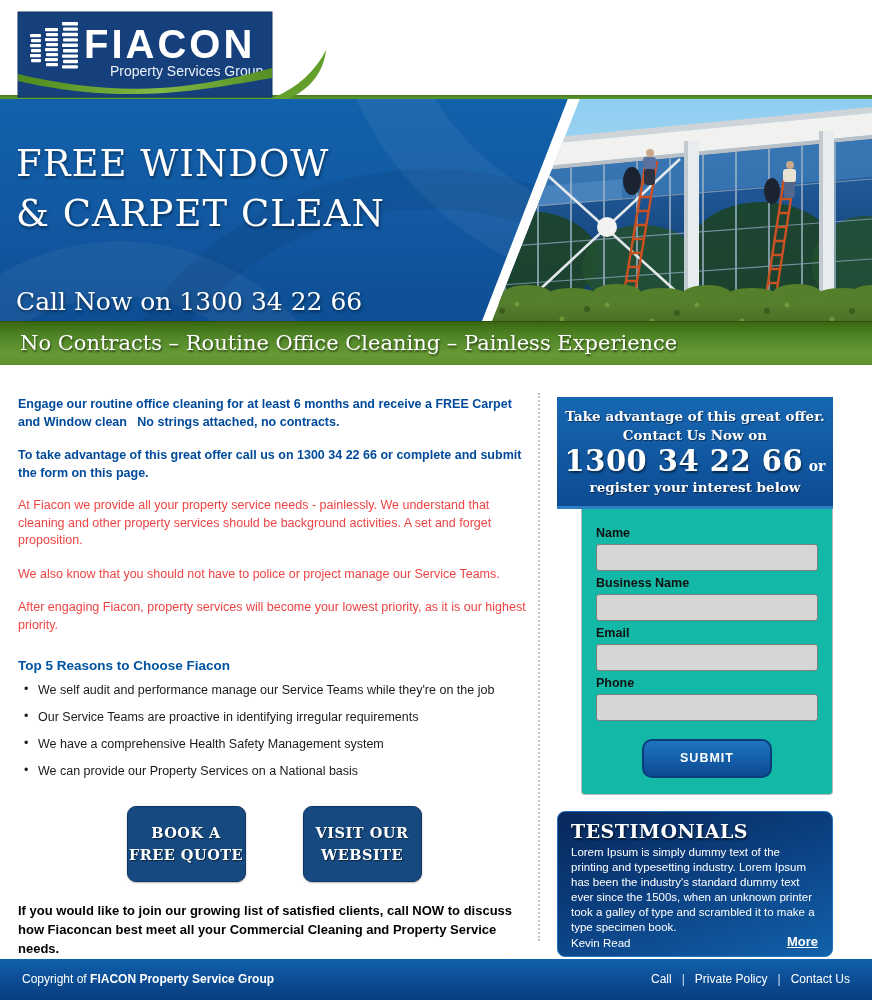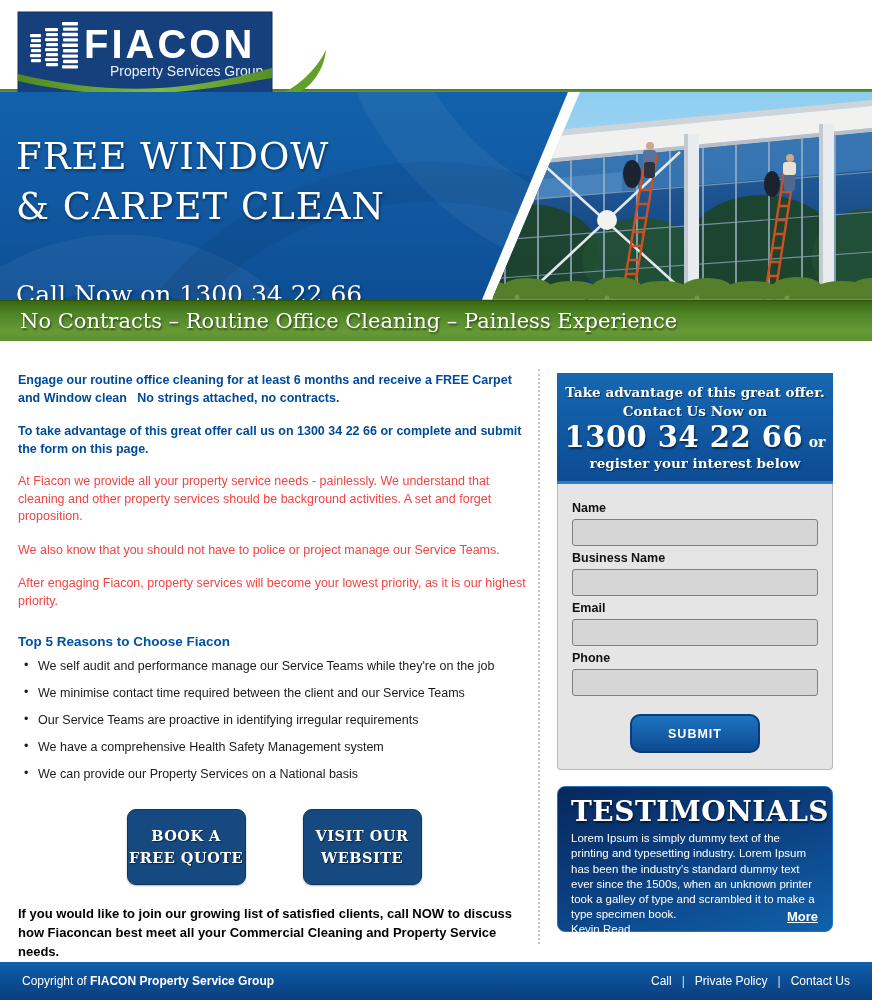--- a/index.html
+++ b/index.html
@@ -48,31 +48,31 @@
   .closing { color:#000000; font-weight:bold; font-size:13px; line-height:1.45; margin-top:6px; }
 
   
   .right-col { position:absolute; left:557px; top:32px; width:276px; }
   .form-header { background:linear-gradient(180deg,#1767b2 0%,#1158a1 55%,#0c4c94 100%);
     border-bottom:3px solid #2f7fc4; color:#ffffff; text-align:center;
     font-family:"DejaVu Serif","Liberation Serif",serif; font-weight:bold; padding:10px 6px 8px; }
   .fh-line { font-size:13.5px; line-height:1.45; text-shadow:1px 1px 1px rgba(0,0,0,0.5); }
   .fh-phone { font-size:29px; line-height:1.1; letter-spacing:0.5px; text-shadow:1px 2px 2px rgba(0,0,0,0.5);text-align:right; }
   .fh-or { font-size:14px; }
-  .form-body { background:#e5e5e5; border:1px solid #b9b9b9; border-top:none; border-radius:0 0 4px 4px; padding:12px 14px 16px; }
+  .form-body { background:#14b8a6; border:1px solid #b9b9b9; border-top:none; border-radius:0 0 4px 4px; padding:12px 14px 16px;margin-left:24px; }
   .field-label { color:#111111; font-weight:bold; font-size:12.5px; margin:5px 0 4px; }
   .field-input { width:100%; height:27px; background:#d6d6d6; border:1px solid #7f7f7f; border-radius:3px; padding:0 6px; font-size:13px; color:#222; }
   .submit-row { text-align:center; margin-top:18px; }
   .submit-btn { width:130px; height:39px; background:linear-gradient(180deg,#1e74c2,#0c4a91); border:2px solid #0a3d7a; border-radius:10px;
     color:#ffffff; font-weight:bold; font-size:12.5px; letter-spacing:1px; cursor:pointer; }
 
   .testimonials { margin-top:16px; height:146px; border-radius:8px;
     background:linear-gradient(160deg,#07285c 0%,#0b3e7e 45%,#1161ab 100%);
     border:1px solid #1e74c2; color:#ffffff; padding:8px 13px 6px; position:relative; }
-  .testi-title { font-family:"DejaVu Serif","Liberation Serif",serif; font-weight:bold; font-size:28px; letter-spacing:0.5px; text-shadow:1px 2px 2px rgba(0,0,0,0.6); margin-bottom:3px; }
+  .testi-title { font-family:"DejaVu Serif","Liberation Serif",serif; font-weight:bold; font-size:19px; letter-spacing:0.5px; text-shadow:1px 2px 2px rgba(0,0,0,0.6); margin-bottom:3px; }
   .testi-body { font-size:11.5px; line-height:1.32; }
   .testi-author { font-size:11.5px; margin-top:1px; }
   .testi-more { position:absolute; right:14px; bottom:7px; color:#ffffff; font-weight:bold; font-size:13px; text-decoration:underline; cursor:pointer; }
 
   
   .footer { height:45px; background:linear-gradient(180deg,#1162ac 0%,#0c4f97 45%,#093e7d 100%);
     display:flex; align-items:center; justify-content:space-between; padding:0 22px; color:#ffffff; font-size:12px; }
   .footer b { font-weight:bold; }
   .footer-links { display:flex; align-items:center; gap:10px; }
   .footer-links a { color:#ffffff; text-decoration:none; cursor:pointer; }
@@ -326,21 +326,20 @@
     <div class="left-col">
       <p class="lead">Engage our routine office cleaning for at least 6 months and receive a FREE Carpet and Window clean   No strings attached, no contracts.</p>
       <p class="lead">To take advantage of this great offer call us on 1300 34 22 66 or complete and submit the form on this page.</p>
       <p class="para">At Fiacon we provide all your property service needs - painlessly. We understand that cleaning and other property services should be background activities. A set and forget proposition.</p>
       <p class="para">We also know that you should not have to police or project manage our Service Teams.</p>
       <p class="para">After engaging Fiacon, property services will become your lowest priority, as it is our highest priority.</p>
 
       <div class="reasons-title">Top 5 Reasons to Choose Fiacon</div>
       <ul class="reasons">
         <li>We self audit and performance manage our Service Teams while they're on the job</li>
-        <li>We minimise contact time required between the client and our Service Teams</li>
         <li>Our Service Teams are proactive in identifying irregular requirements</li>
         <li>We have a comprehensive Health Safety Management system</li>
         <li>We can provide our Property Services on a National basis</li>
       </ul>
 
       <div class="cta-row">
         <button class="cta-btn">
           <div>BOOK A</div>
           <div>FREE QUOTE</div>
         </button>

